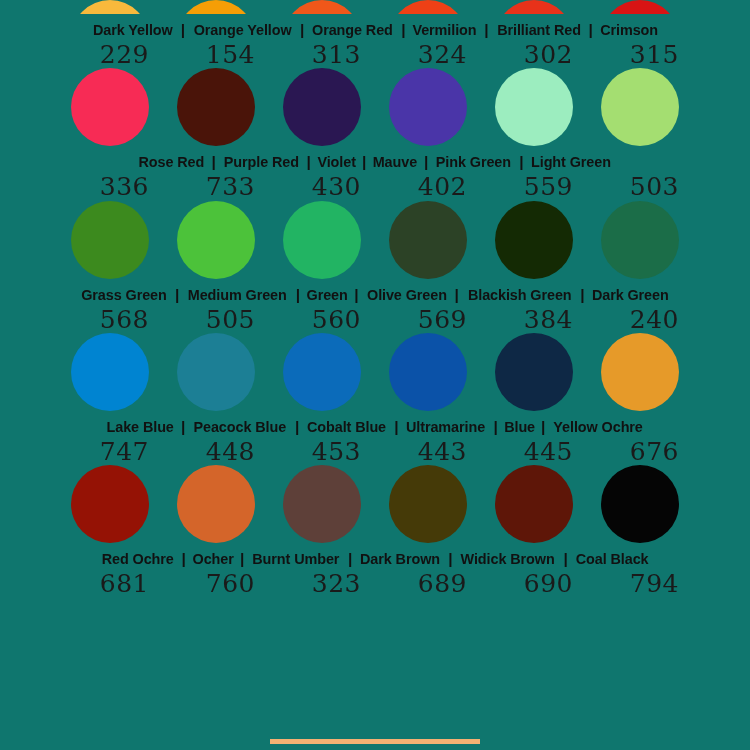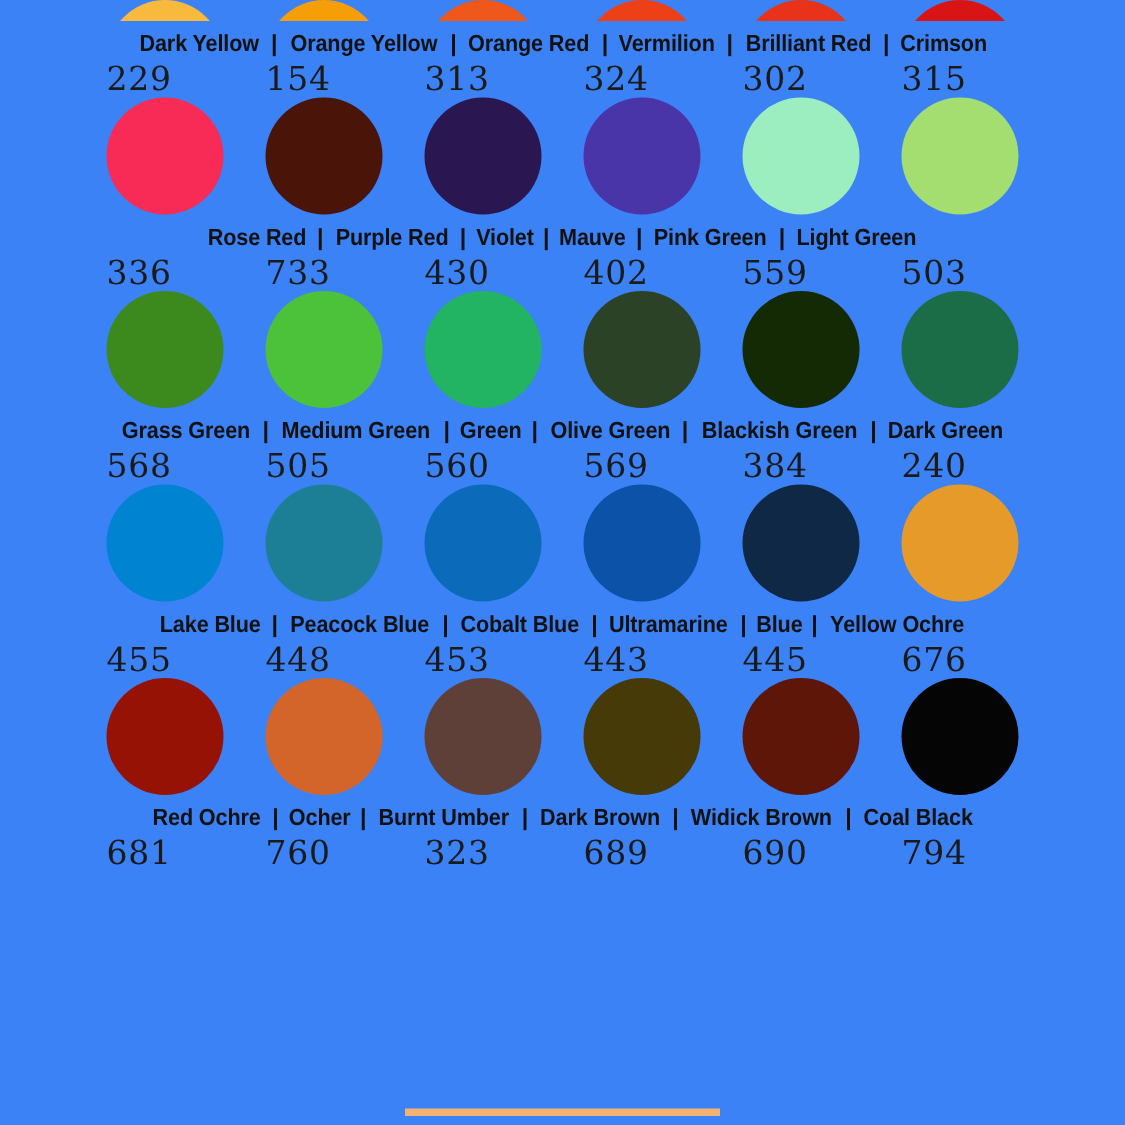--- a/index.html
+++ b/index.html
@@ -88,24 +88,24 @@
 
   
   .code-line {
     display: flex;
     justify-content: center;
     gap: 28px;
     margin-top: 3px;
   }
   .code-cell {
     width: 78px;
-    text-align: left;
+    text-align: right;
     font-family: "DejaVu Serif", serif;
     font-weight: 400;
-    font-size: 22px;
+    font-size: 25px;
     color: #1a1a1a;
     line-height: 1.05;
     letter-spacing: 0.5px;
   }
 
   
   .bottom-bar-wrap {
     position: absolute;
     left: 0;
     bottom: 6px;
@@ -115,21 +115,21 @@
   }
   .bottom-bar {
     width: 210px;
     height: 5px;
     background: #F3B173;
   }
 </style>
 </head>
 <body>
 
-<div id="chart" style="background: #3b82f6;">
+<div id="chart" style="background: #0f766e;">
   <div id="rows-container">
       <div class="palette-row row-clipped">
         <div class="swatch-strip">
           <div class="swatch-cell">
             <div class="swatch" title="Dark Yellow" style="background: rgb(248, 185, 60);"></div>
           </div>
           <div class="swatch-cell">
             <div class="swatch" title="Orange Yellow" style="background: rgb(245, 158, 6);"></div>
           </div>
           <div class="swatch-cell">
@@ -281,21 +281,21 @@
           <span class="sep">|</span>
           <span class="nm">Cobalt Blue</span>
           <span class="sep">|</span>
           <span class="nm">Ultramarine</span>
           <span class="sep">|</span>
           <span class="nm">Blue</span>
           <span class="sep">|</span>
           <span class="nm">Yellow Ochre</span>
         </div>
         <div class="code-line">
-          <div class="code-cell">455</div>
+          <div class="code-cell">747</div>
           <div class="code-cell">448</div>
           <div class="code-cell">453</div>
           <div class="code-cell">443</div>
           <div class="code-cell">445</div>
           <div class="code-cell">676</div>
         </div>
       </div>
       <div class="palette-row">
         <div class="swatch-strip">
           <div class="swatch-cell">

